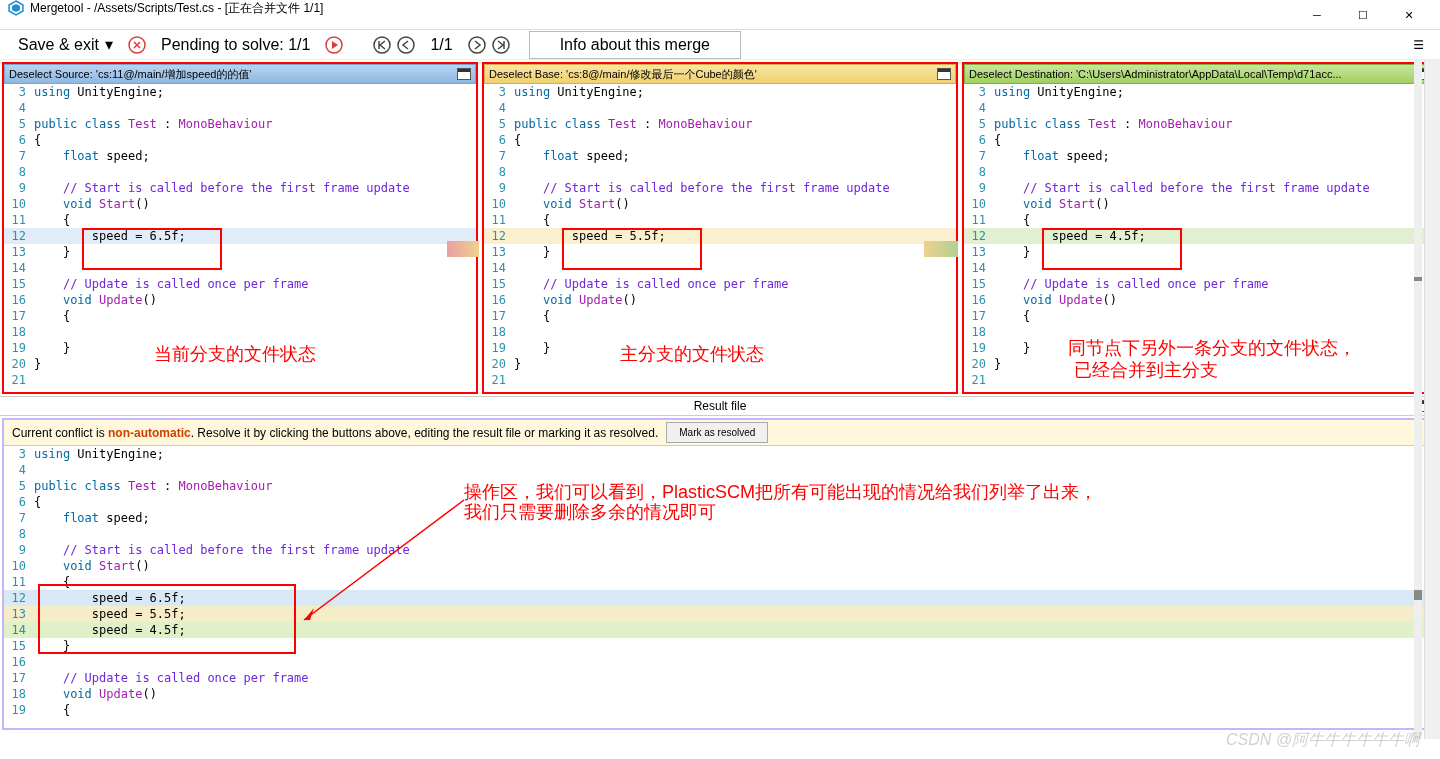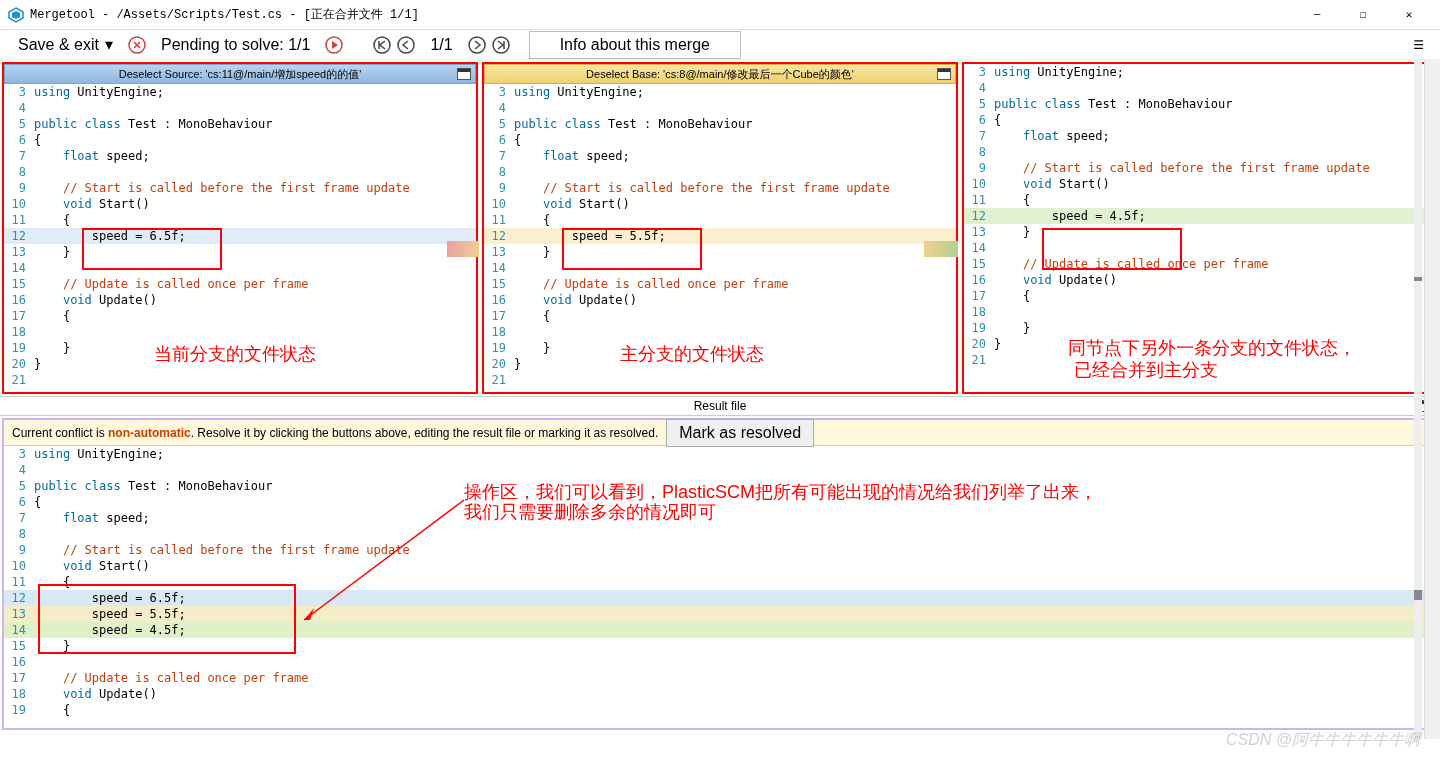--- a/index.html
+++ b/index.html
@@ -1,57 +1,57 @@
 <!DOCTYPE html>
 <html><head>
 <meta charset="utf-8">
 <style>
 * { margin: 0; padding: 0; box-sizing: border-box; }
 body { font-family: "Segoe UI", Arial, sans-serif; font-size: 12px; background: #fff; width: 1440px; height: 759px; overflow: hidden; position: relative; }
 
-.titlebar { height: 30px; display: flex; align-items: center; padding: 0 8px; border-bottom: 1px solid #ddd; font-family: Liberation Mono, monospace; }
+.titlebar { height: 30px; display: flex; padding: 0 8px; border-bottom: 1px solid #ddd; }
 .titlebar .logo { width: 16px; height: 16px; margin-right: 6px; }
 .titlebar .title { flex: 1; font-size: 12px; }
 .titlebar .winbtn { width: 46px; height: 30px; display: flex; align-items: center; justify-content: center; font-size: 11px; }
 
 .toolbar { height: 30px; display: flex; align-items: center; padding: 0 8px; gap: 4px; background: #fff; border-bottom: 1px solid #eee; }
 .tbbtn { padding: 4px 10px; background: #fff; border: none; font-size: 16px; display: flex; align-items: center; gap: 6px; }
 .tbicon { width: 20px; height: 20px; display: flex; align-items: center; justify-content: center; border-radius: 50%; }
 .tbicon svg { display: block; }
 .hamburger { margin-left: auto; padding: 4px 8px; }
 
 .panes { display: flex; height: 336px; padding: 2px; gap: 4px; }
 .pane { flex: 1; border: 2px solid red; display: flex; flex-direction: column; position: relative; background: #fff; }
-.pane-head { height: 20px; display: flex; align-items: center; padding: 0 4px; font-size: 11px; justify-content: center; position: relative; }
+.pane-head { height: 20px; display: flex; align-items: center; padding: 0 4px; font-size: 11px; justify-content: flex-start; position: relative; }
 .pane-head .maxicon { position: absolute; right: 4px; width: 14px; height: 12px; border: 1px solid #555; background: linear-gradient(#333 0 3px, #fff 3px); }
 .src-head { background: linear-gradient(#b8d4f0, #8fb8e0); border: 1px solid #7da5cc; }
 .base-head { background: linear-gradient(#f7e6a3, #f0d070); border: 1px solid #d4b050; }
 .dst-head { background: linear-gradient(#c8e6a0, #a0d060); border: 1px solid #80b040; }
 
 .code { flex: 1; font-family: Consolas, monospace; font-size: 12px; line-height: 16px; overflow: hidden; position: relative; }
 .code-line { display: flex; white-space: pre; }
 .ln { width: 30px; text-align: right; padding-right: 8px; color: #2b91af; user-select: none; }
 .lc { flex: 1; }
 .kw { color: #0369a1; }
-.cls { color: #000000; }
-.com { color: #c2410c; }
+.cls { color: #a21caf; }
+.com { color: #6d28d9; }
 
 .diff-src { background: #e0ecf8; }
 .diff-base { background: #faf0d0; }
 .diff-dst { background: #e0f0d0; }
 
 .annot { position: absolute; color: red; font-size: 18px; font-family: "Microsoft YaHei", sans-serif; pointer-events: none; }
 .redbox { position: absolute; border: 2px solid red; pointer-events: none; }
 
 .result-head { height: 20px; display: flex; align-items: center; justify-content: center; background: #fff; border-top: 1px solid #ccc; border-bottom: 1px solid #ccc; position: relative; }
 .result-head .maxicon { position: absolute; right: 8px; width: 14px; height: 12px; border: 1px solid #555; background: linear-gradient(#333 0 3px, #fff 3px); }
 
 .conflict-bar { height: 26px; background: #fff8dc; display: flex; align-items: center; padding: 0 8px; gap: 8px; border-bottom: 1px solid #e0d080; }
 .conflict-bar .nonau { color: #d04000; font-weight: bold; }
-.markbtn { padding: 4px 12px; background: #f0f0f0; border: 1px solid #aaa; font-size: 16px; text-align: right; }
+.markbtn { padding: 4px 12px; background: #f0f0f0; border: 1px solid #aaa; font-size: 10px; text-align: right; }
 
 .result-wrap { border: 2px solid #c4b5fd; margin: 2px; height: 312px; position: relative; display: flex; flex-direction: column; }
 .result-code { flex: 1; font-family: Consolas, monospace; font-size: 12px; line-height: 16px; overflow: hidden; }
 
 .resline-src { background: #d8e8f5; }
 .resline-base { background: #f5ecc8; }
 .resline-dst { background: #e0f0c8; }
 
 .connector { position: absolute; height: 16px; pointer-events: none; }
 .conn-ls { left: 447px; top: 241px; width: 32px; background: linear-gradient(to right, #e8a0a0, #f0d090); }
@@ -184,20 +184,24 @@
         <div class="code-line"><span class="ln">17</span><span class="lc">    {</span></div>
         <div class="code-line"><span class="ln">18</span><span class="lc">        </span></div>
         <div class="code-line"><span class="ln">19</span><span class="lc">    }</span></div>
         <div class="code-line"><span class="ln">20</span><span class="lc">}</span></div>
         <div class="code-line"><span class="ln">21</span><span class="lc"></span></div>
       </div>
     <div class="redbox" style="left:78px; top:164px; width:140px; height:42px"></div>
     <div class="annot" style="left:136px; top:278px">主分支的文件状态</div>
   </div>
   <div class="pane">
+    <div class="pane-head dst-head">
+      <span>Deselect Destination: 'C:\Users\Administrator\AppData\Local\Temp\d71acc...</span>
+      <span class="maxicon"></span>
+    </div>
     <div class="code" id="code-dst">
         <div class="code-line"><span class="ln">3</span><span class="lc"><span class="kw">using</span> UnityEngine;</span></div>
         <div class="code-line"><span class="ln">4</span><span class="lc"></span></div>
         <div class="code-line"><span class="ln">5</span><span class="lc"><span class="kw">public class</span> <span class="cls">Test</span> : <span class="cls">MonoBehaviour</span></span></div>
         <div class="code-line"><span class="ln">6</span><span class="lc">{</span></div>
         <div class="code-line"><span class="ln">7</span><span class="lc">    <span class="kw">float</span> speed;</span></div>
         <div class="code-line"><span class="ln">8</span><span class="lc"></span></div>
         <div class="code-line"><span class="ln">9</span><span class="lc">    <span class="com">// Start is called before the first frame update</span></span></div>
         <div class="code-line"><span class="ln">10</span><span class="lc">    <span class="kw">void</span> <span class="cls">Start</span>()</span></div>
         <div class="code-line"><span class="ln">11</span><span class="lc">    {</span></div>

